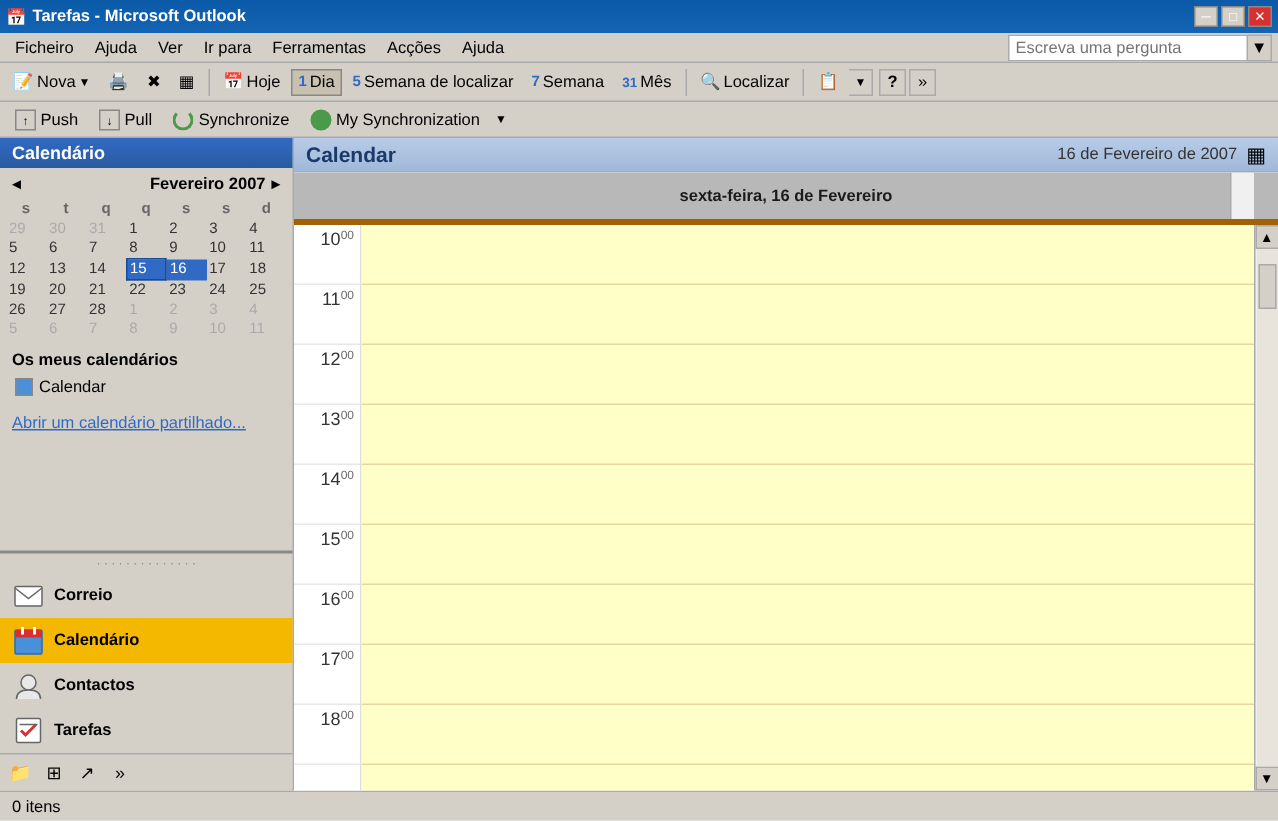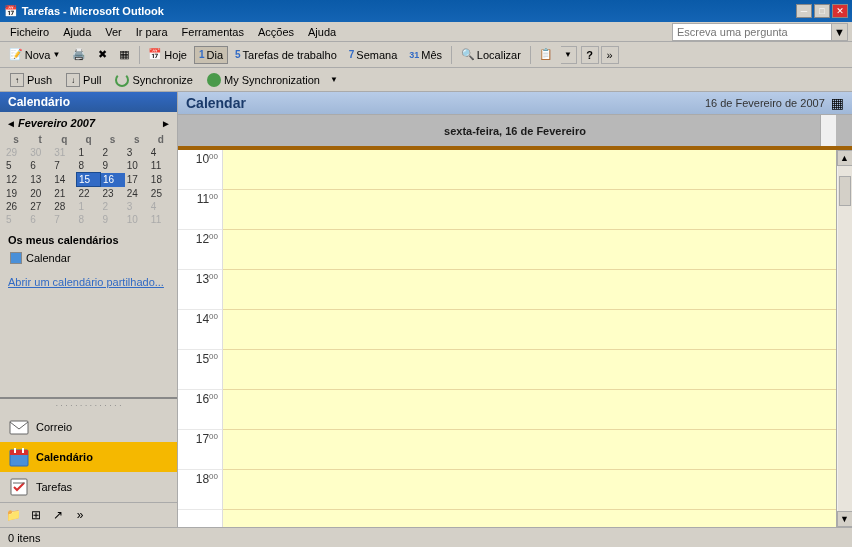--- a/index.html
+++ b/index.html
@@ -28,45 +28,45 @@
 
     
     .sync-toolbar { background: #d4d0c8; height: 24px; display: flex; align-items: center; padding: 2px 4px; gap: 2px; border-bottom: 1px solid #aaa; }
     .sync-btn { display: flex; align-items: center; gap: 3px; padding: 1px 5px; border: 1px solid transparent; font-size: 11px; cursor: pointer; background: transparent; }
     .sync-dropdown { width: 12px; height: 18px; background: #d4d0c8; border: 1px solid transparent; display: flex; align-items: center; justify-content: center; cursor: pointer; font-size: 8px; }
 
     
     #main { display: flex; height: calc(547px - 22px - 20px - 26px - 24px - 20px); }
 
     
-    #sidebar { width: 178px; background: #d4d0c8; border-right: 1px solid #aaa; display: flex; flex-direction: column; }
+    #sidebar { width: 196px; background: #d4d0c8; border-right: 1px solid #aaa; display: flex; flex-direction: column; }
     #sidebar-header { background: linear-gradient(to bottom, #316ac5, #2a5a9f); color: white; padding: 3px 8px; font-size: 12px; font-weight: bold; }
 
     
     #mini-cal { padding: 4px; }
     #mini-cal-header { display: flex; justify-content: space-between; align-items: center; margin-bottom: 3px; }
-    #mini-cal-title { font-size: 11px; font-weight: bold; text-align: left; flex: 1; font-style: italic; }
+    #mini-cal-title { font-size: 11px; font-weight: bold; text-align: right; flex: 1; }
     .cal-nav { cursor: pointer; font-size: 10px; width: 14px; height: 14px; display: flex; align-items: center; justify-content: center; }
     .cal-grid { width: 100%; border-collapse: collapse; font-size: 10px; }
     .cal-grid th { color: #666; text-align: center; width: 22px; padding: 1px; }
     .cal-grid td { width: 22px; padding: 1px 2px; cursor: pointer; color: #333; }
     .cal-grid td.today { background: #316ac5; color: white; border: 1px solid #1a4a8f; }
     .cal-grid td.other-month { color: #aaa; }
     .cal-grid td.selected { background: #316ac5; color: white; }
 
     
     #my-cals { padding: 4px 8px; }
     #my-cals-title { font-size: 11px; font-weight: bold; margin-bottom: 4px; }
     .cal-item { display: flex; align-items: center; gap: 4px; padding: 2px; font-size: 11px; cursor: pointer; }
     #open-shared { padding: 4px 8px; font-size: 11px; color: #316ac5; cursor: pointer; text-decoration: underline; margin-top: 2px; }
 
     
     #nav-section { margin-top: auto; border-top: 2px solid #888; }
     .separator-dots { text-align: center; color: #888; font-size: 8px; padding: 2px; }
-    .nav-item { display: flex; align-items: center; gap: 6px; padding: 4px 8px; cursor: pointer; font-size: 11px; }
+    .nav-item { display: flex; align-items: center; gap: 6px; padding: 4px 8px; cursor: pointer; font-size: 11px; font-weight: bold; }
     .nav-item.active { background: #f5b800; font-weight: bold; }
     .nav-icon { width: 22px; height: 22px; display: flex; align-items: center; justify-content: center; }
     #nav-bottom-toolbar { display: flex; align-items: center; gap: 2px; padding: 2px 4px; background: #d4d0c8; border-top: 1px solid #aaa; }
     .nav-tool-btn { width: 20px; height: 20px; background: #d4d0c8; border: 1px solid transparent; display: flex; align-items: center; justify-content: center; cursor: pointer; font-size: 12px; }
 
     
     #cal-view { flex: 1; display: flex; flex-direction: column; background: white; overflow: hidden; }
     #cal-header { background: linear-gradient(to bottom, #b8cce8, #a0b8d8); display: flex; align-items: center; justify-content: space-between; padding: 3px 8px; border-bottom: 1px solid #aaa; }
     #cal-title { font-size: 14px; font-weight: bold; color: #1a3a6a; }
     #cal-date { font-size: 11px; color: #333; }
@@ -134,21 +134,21 @@
   <div class="toolbar-btn">
     <span>📅</span>
     <span>Hoje</span>
   </div>
   <div class="toolbar-btn active">
     <span style="font-size:10px;font-weight:bold;color:#316ac5;">1</span>
     <span>Dia</span>
   </div>
   <div class="toolbar-btn">
     <span style="font-size:10px;font-weight:bold;color:#316ac5;">5</span>
-    <span>Tarefas de trabalho</span>
+    <span>Semana de localizar</span>
   </div>
   <div class="toolbar-btn">
     <span style="font-size:10px;font-weight:bold;color:#316ac5;">7</span>
     <span>Semana</span>
   </div>
   <div class="toolbar-btn">
     <span style="font-size:9px;font-weight:bold;color:#316ac5;">31</span>
     <span>Mês</span>
   </div>
   <div class="toolbar-separator"></div>
@@ -297,20 +297,29 @@
             <rect x="2" y="4" width="18" height="5" fill="#d83030"></rect>
             <line x1="7" y1="2" x2="7" y2="7" stroke="white" stroke-width="2"></line>
             <line x1="15" y1="2" x2="15" y2="7" stroke="white" stroke-width="2"></line>
           </svg>
         </div>
         <span>Calendário</span>
       </div>
       <div class="nav-item">
         <div class="nav-icon">
           <svg width="22" height="22" viewBox="0 0 22 22">
+            <circle cx="11" cy="9" r="5" fill="#e8e8e8" stroke="#666" stroke-width="1"></circle>
+            <path d="M3,20 Q3,14 11,14 Q19,14 19,20" fill="#e8e8e8" stroke="#666" stroke-width="1"></path>
+          </svg>
+        </div>
+        <span>Contactos</span>
+      </div>
+      <div class="nav-item">
+        <div class="nav-icon">
+          <svg width="22" height="22" viewBox="0 0 22 22">
             <rect x="3" y="3" width="16" height="16" rx="1" fill="white" stroke="#666" stroke-width="1"></rect>
             <polyline points="6,11 9,14 16,7" fill="none" stroke="#d83030" stroke-width="2"></polyline>
             <line x1="5" y1="7" x2="17" y2="7" stroke="#666" stroke-width="1"></line>
           </svg>
         </div>
         <span>Tarefas</span>
       </div>
       <div id="nav-bottom-toolbar">
         <div class="nav-tool-btn">📁</div>
         <div class="nav-tool-btn">⊞</div>

